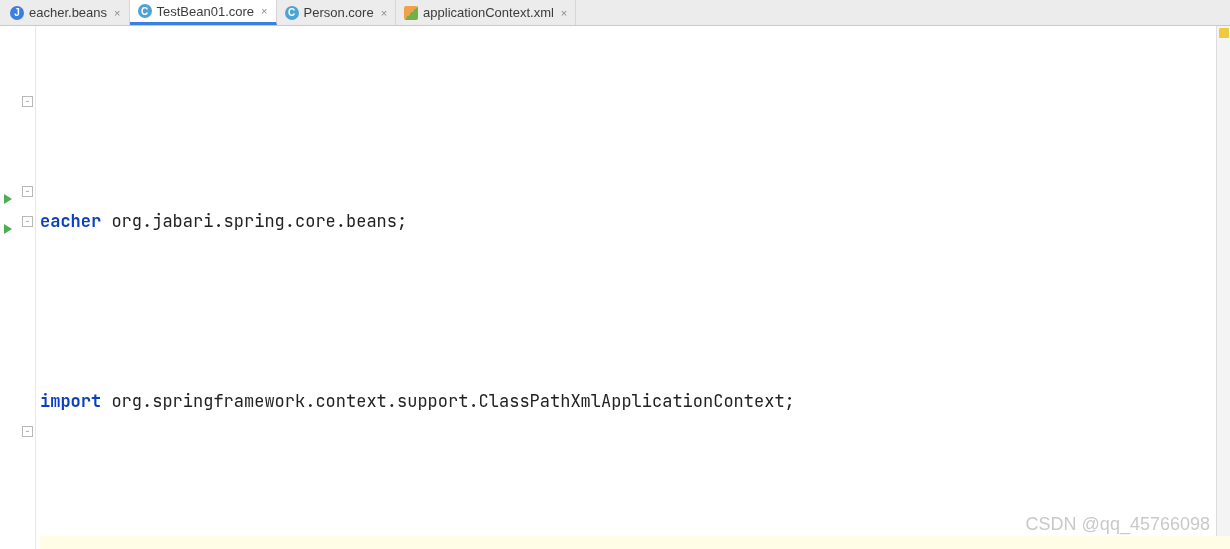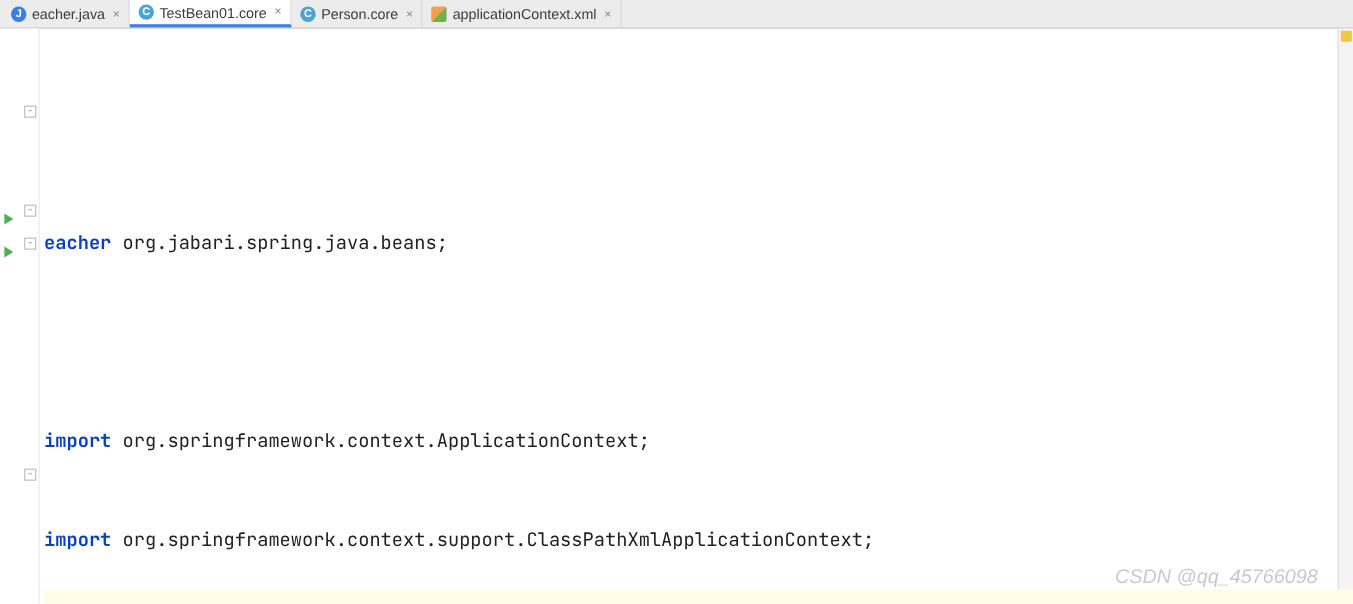--- a/index.html
+++ b/index.html
@@ -108,36 +108,35 @@
     background:#f4f4f4;
     border-left:1px solid #ddd;
   }
   .warn-mark {
     position:absolute; right:1px; top:28px;
     width:10px; height:10px;
     background:#f0c93e; border-radius:1px;
   }
   .watermark {
     position:absolute;
-    right:32px; bottom:14px;
+    right:20px; bottom:14px;
     color:#c9c9c9;
     font-family:"Segoe UI",sans-serif;
     font-size:18px;
-    font-style:italic;
     user-select:none;
     text-align:center;
   }
 </style>
 </head>
 <body>
 
 <div class="tabs">
   <div class="tab">
     <span class="j-icon">J</span>
-    <span>eacher.java</span>
+    <span>eacher.beans</span>
     <span class="close">×</span>
   </div>
   <div class="tab active">
     <span class="c-icon">C</span>
     <span>TestBean01.core</span>
     <span class="close">×</span>
   </div>
   <div class="tab">
     <span class="c-icon">C</span>
     <span>Person.core</span>
@@ -155,23 +154,22 @@
     <div class="fold" style="top:70px;">−</div>
     <div class="fold" style="top:160px;">−</div>
     <div class="run-mark" style="top:168px;"></div>
     <div class="fold" style="top:190px;">−</div>
     <div class="run-mark" style="top:198px;"></div>
     <div class="fold" style="top:400px;">−</div>
   </div>
   <div class="code">
     <div class="hl-line" style="top:450px;"></div>
 
-    <div><span class="kw">eacher</span><span> org.jabari.spring.java.beans;</span></div>
+    <div><span class="kw">eacher</span><span> org.jabari.spring.core.beans;</span></div>
     <div>&nbsp;</div>
-    <div><span class="kw">import</span><span> org.springframework.context.ApplicationContext;</span></div>
     <div><span class="kw">import</span><span> org.springframework.context.support.ClassPathXmlApplicationContext;</span></div>
     
     
     
     
     
     
     
     
     

